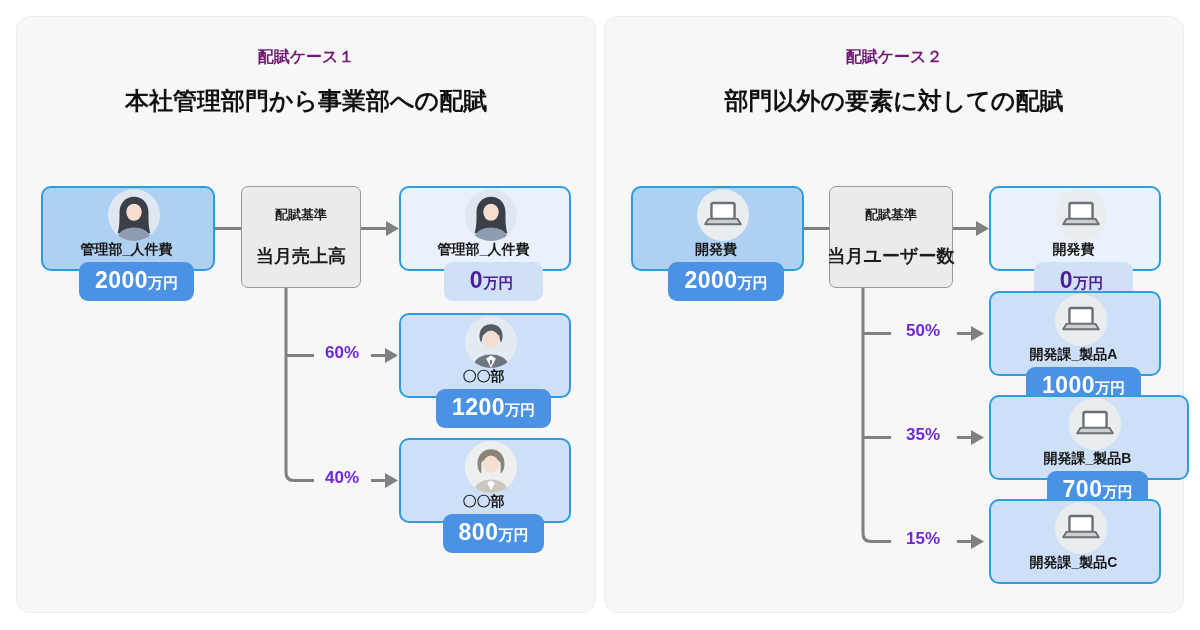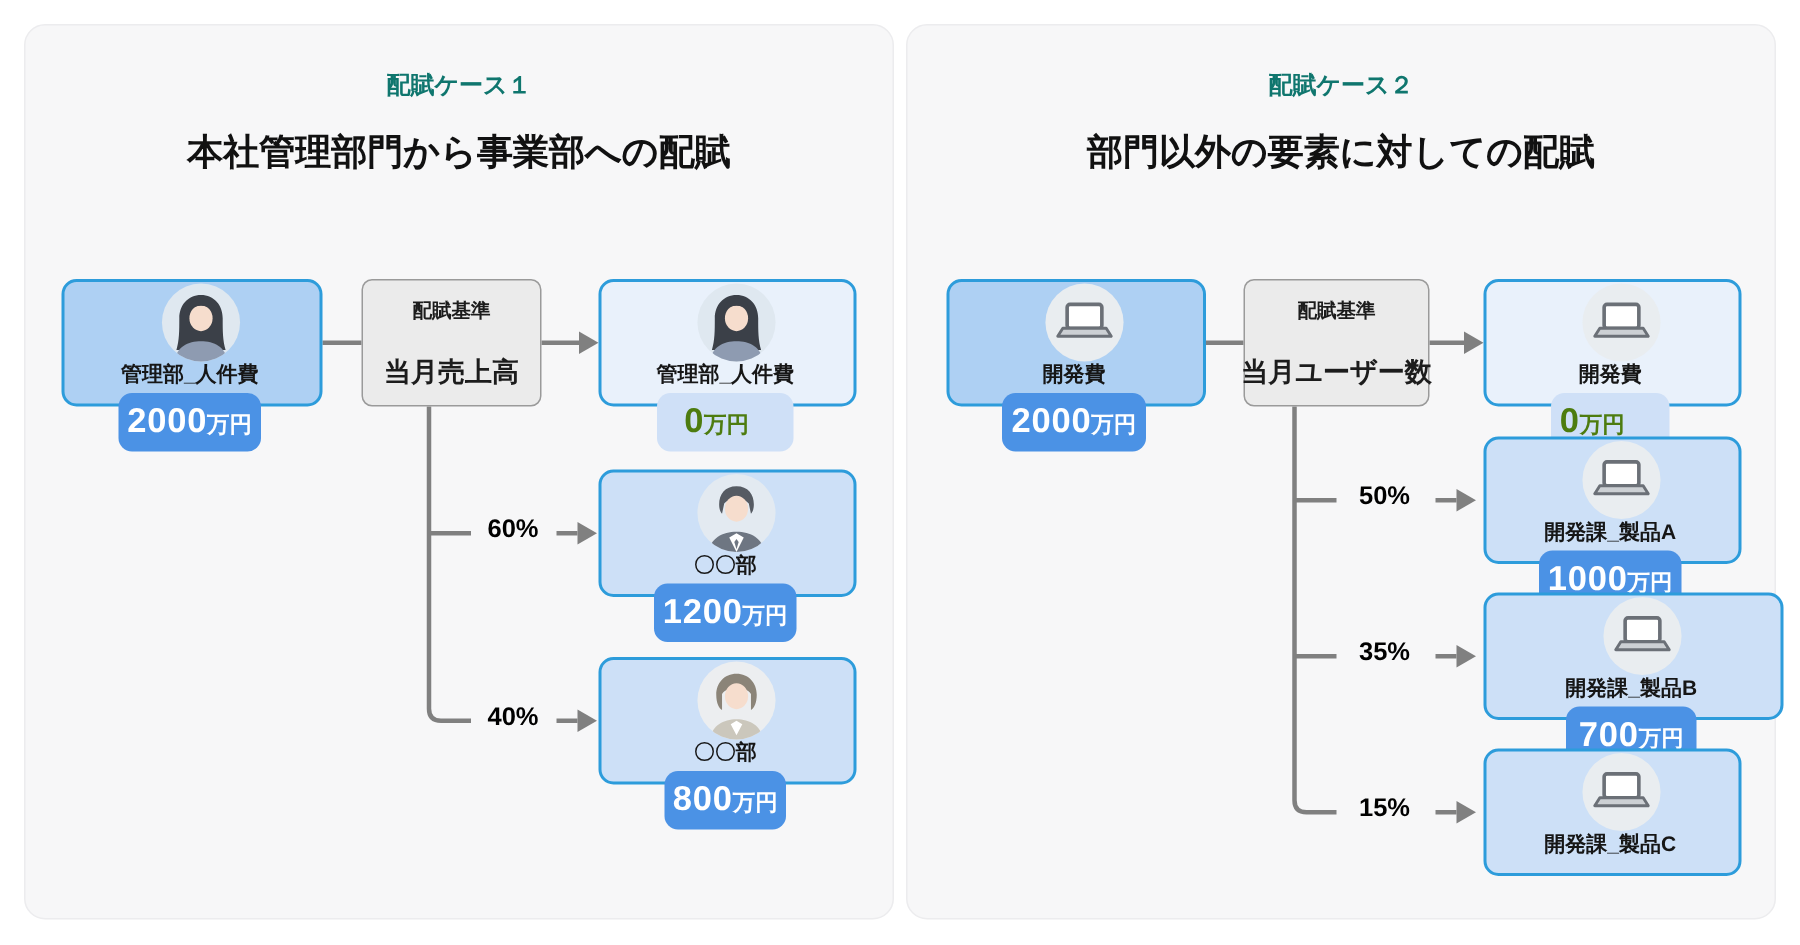--- a/index.html
+++ b/index.html
@@ -8,21 +8,21 @@
     font-family:"Liberation Sans",sans-serif;color:#1b1b1b;
   }
   .panel{
     position:absolute;top:16px;width:580px;height:597px;
     background:#f7f7f8;border:1px solid #ececee;border-radius:14px;box-sizing:border-box;
   }
   #panel1{left:16px}
   #panel2{left:604px}
   .case-label{
     position:absolute;top:30px;left:0;width:100%;text-align:center;
-    font-size:16px;font-weight:700;color:#0f766e;
+    font-size:16px;font-weight:700;color:#701a75;
   }
   .subtitle{
     position:absolute;top:68px;left:0;width:100%;text-align:center;
     font-size:24px;font-weight:700;color:#111;
   }
   .wires{position:absolute;left:0;top:0;pointer-events:none;}
   .wires path{stroke:#808080;stroke-width:3;fill:none;}
   .wires polygon{fill:#808080;}
   .card{
     position:absolute;height:85px;box-sizing:border-box;
@@ -35,34 +35,34 @@
   .avatar svg{width:54px;height:54px;display:block;}
   .card-right{
     flex:1;display:flex;flex-direction:column;align-items:center;gap:5px;
     padding:0 11px 0 8px;min-width:0;
   }
   .card-label{
     font-size:14px;font-weight:700;color:#161616;white-space:nowrap;line-height:1.1;
   }
   .badge{
     width:100%;box-sizing:border-box;background:#4b92e5;border-radius:9px;
-    text-align:center;padding:5px 6px 7px 6px;color:#ffffff;white-space:nowrap;
+    text-align:center;padding:5px 6px 7px 6px;color:#ffffff;white-space:nowrap;margin-left:20px;
   }
   .badge .amt{font-size:23px;font-weight:700;letter-spacing:.5px;}
   .badge .unit{font-size:15px;font-weight:700;}
-  .badge.muted{background:#cfe0f7;color:#4d7c0f;text-align:right;padding-right:30px;}
+  .badge.muted{background:#cfe0f7;color:#4c1d95;text-align:right;padding-right:30px;}
   .basis-box{
-    position:absolute;height:85px;box-sizing:border-box;background:#ebebeb;
+    position:absolute;height:102px;box-sizing:border-box;background:#ebebeb;
     border:1.5px solid #9a9a9a;border-radius:7px;
     display:flex;flex-direction:column;align-items:center;justify-content:center;gap:20px;
   }
   .basis-caption{font-size:13px;font-weight:700;color:#1c1c1c;}
   .basis-value{font-size:18px;font-weight:700;color:#1c1c1c;white-space:nowrap;}
   .pct{
-    position:absolute;font-size:17px;font-weight:700;color:#000000;text-align:center;
+    position:absolute;font-size:17px;font-weight:700;color:#6d28d9;text-align:center;
   }
   .defs{position:absolute;width:0;height:0;overflow:hidden;}
 </style>
 </head>
 <body>
 
 <svg class="defs" aria-hidden="true">
   <defs>
     <clipPath id="clip-circle">
         <circle cx="28" cy="28" r="27"></circle>

